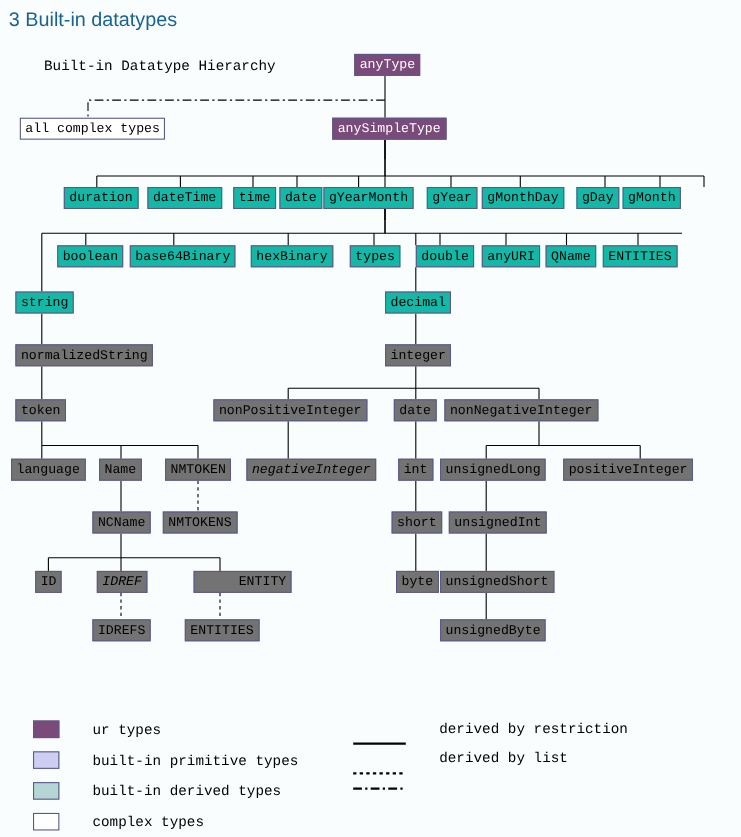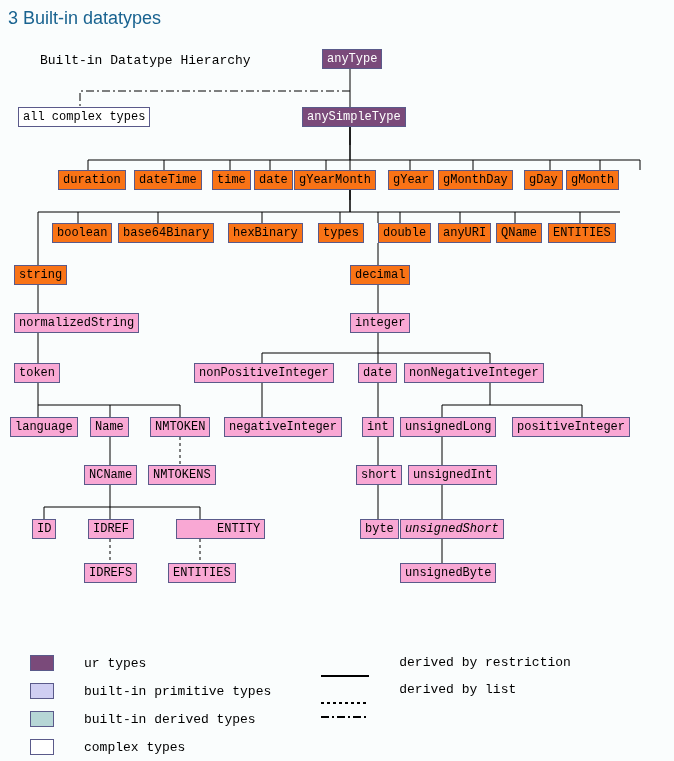--- a/index.html
+++ b/index.html
@@ -30,22 +30,22 @@
   }
   .node {
     position: absolute;
     border: 1px solid #5a5a8a;
     padding: 2px 4px;
     font-size: 12px;
     text-align: center;
     white-space: nowrap;
   }
   .ur { background: #7a4a7a; color: #fff; }
-  .prim { background: #f97316; }
-  .der { background: #f9a8d4; }
+  .prim { background: #14b8a6; }
+  .der { background: #737373; }
   .complex { background: #fff; }
   svg.lines { position: absolute; left:0; top:0; width:674px; height:600px; pointer-events:none; }
   .line { stroke:#000; stroke-width:1; fill:none; }
   .dashed { stroke-dasharray: 3 3; }
   .dashdot { stroke-dasharray: 8 3 2 3; }
 
   .legend {
     padding: 20px 30px 20px 30px;
     display: flex;
     gap: 50px;
@@ -193,35 +193,35 @@
   <div class="node der" style="left:350px; top:278px;">integer</div>
 
   <div class="node der" style="left:14px; top:328px;">token</div>
   <div class="node der" style="left:194px; top:328px;">nonPositiveInteger</div>
   <div class="node der" style="left:358px; top:328px;">date</div>
   <div class="node der" style="left:404px; top:328px;">nonNegativeInteger</div>
 
   <div class="node der" style="left:10px; top:382px;">language</div>
   <div class="node der" style="left:90px; top:382px;">Name</div>
   <div class="node der" style="left:150px; top:382px;">NMTOKEN</div>
-  <div class="node der" style="left:224px; top:382px;">negativeInteger</div>
+  <div class="node der" style="left:224px; top:382px;font-style:italic;">negativeInteger</div>
   <div class="node der" style="left:362px; top:382px;">int</div>
   <div class="node der" style="left:400px; top:382px;">unsignedLong</div>
   <div class="node der" style="left:512px; top:382px;">positiveInteger</div>
 
   <div class="node der" style="left:84px; top:430px;">NCName</div>
   <div class="node der" style="left:148px; top:430px;">NMTOKENS</div>
   <div class="node der" style="left:356px; top:430px;">short</div>
   <div class="node der" style="left:408px; top:430px;">unsignedInt</div>
 
   <div class="node der" style="left:32px; top:484px;">ID</div>
-  <div class="node der" style="left:88px; top:484px;">IDREF</div>
+  <div class="node der" style="left:88px; top:484px;font-style:italic;">IDREF</div>
   <div class="node der" style="left:176px; top:484px;padding-left:40px;">ENTITY</div>
   <div class="node der" style="left:360px; top:484px;">byte</div>
-  <div class="node der" style="left:400px; top:484px;font-style:italic;">unsignedShort</div>
+  <div class="node der" style="left:400px; top:484px;">unsignedShort</div>
 
   <div class="node der" style="left:84px; top:528px;">IDREFS</div>
   <div class="node der" style="left:168px; top:528px;">ENTITIES</div>
   <div class="node der" style="left:400px; top:528px;">unsignedByte</div>
 
 </div>
 
 <div class="legend">
   <div class="legend-col">
     <div class="legend-row">

